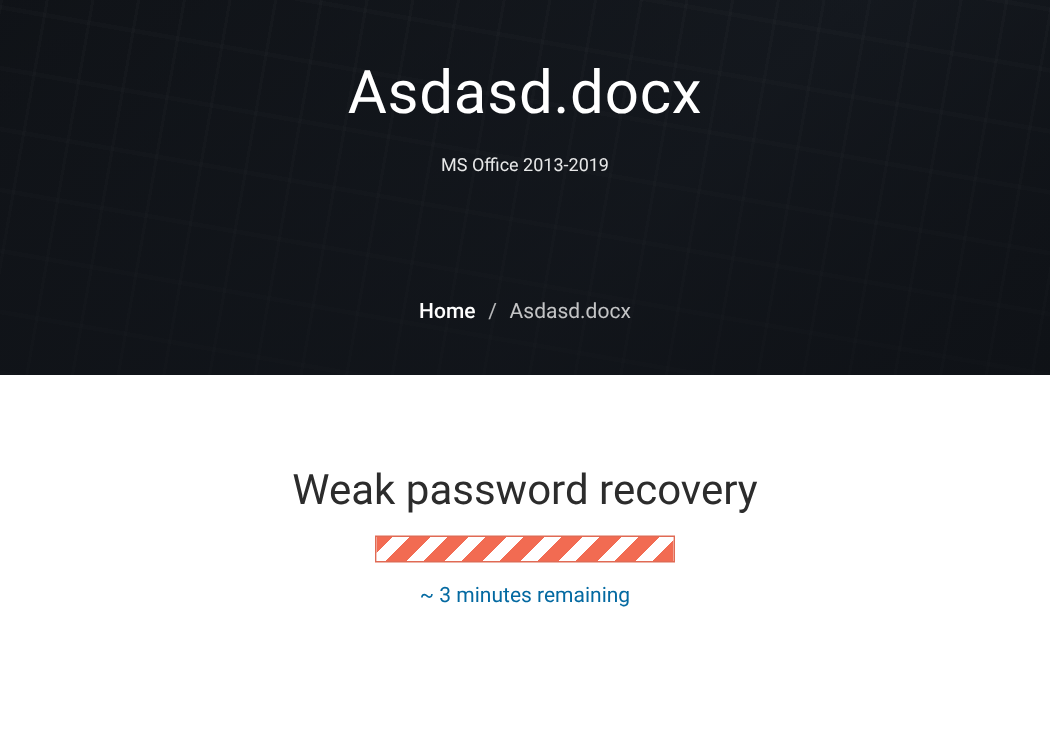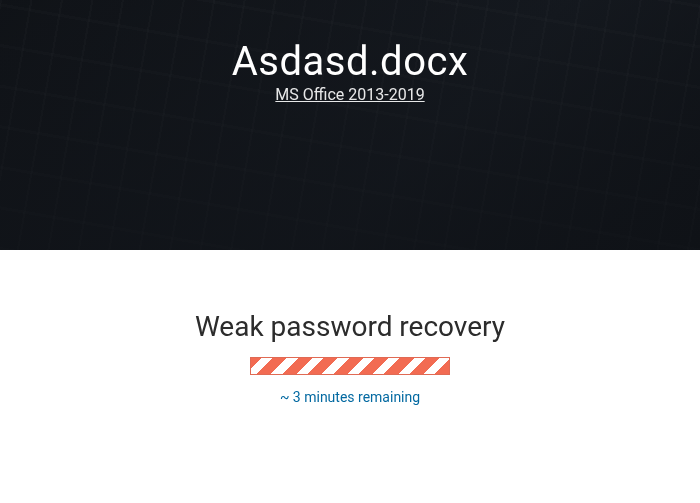--- a/index.html
+++ b/index.html
@@ -25,21 +25,21 @@
         rgba(0,0,0,0) 30px),
       repeating-linear-gradient(10deg,
         rgba(255,255,255,0.04) 0px,
         rgba(255,255,255,0.04) 3px,
         rgba(0,0,0,0) 3px,
         rgba(0,0,0,0) 40px),
       linear-gradient(135deg, #111418, #1e242c 60%, #0f1216);
   }
   .hero-content { position: relative; padding-top: 38px; }
   .hero-title { font-size: 40px; font-weight: 400; letter-spacing: 0.5px; }
-  .hero-sub { font-size: 16px; font-weight: 400; color: rgba(255,255,255,0.9); text-decoration: underline; }
+  .hero-sub { margin-top: 18px; font-size: 12px; font-weight: 400; color: rgba(255,255,255,0.9); }
   .breadcrumb {
     position: absolute;
     bottom: 34px;
     left: 0; right: 0;
     text-align: center;
     font-size: 14px;
     color: rgba(255,255,255,0.9);
   }
   .breadcrumb a, .breadcrumb span.link { color: #fff; text-decoration: none; font-weight: 500; }
   .breadcrumb .sep { margin: 0 5px; color: rgba(255,255,255,0.7); }
@@ -71,20 +71,25 @@
 </style>
 </head>
 <body>
 
 <div class="hero">
   <div class="hero-bg"></div>
   <div class="hero-content">
     <h1 class="hero-title">Asdasd.docx</h1>
     <div class="hero-sub">MS Office 2013-2019</div>
   </div>
+  <div class="breadcrumb">
+    <span class="link">Home</span>
+    <span class="sep">/</span>
+    <span class="current">Asdasd.docx</span>
+  </div>
 </div>
 
 <div class="main">
   <h2>Weak password recovery</h2>
   <div class="progress-wrap">
     <div class="progress">
       <div class="progress-fill"></div>
     </div>
   </div>
   <div class="remaining">~ 3 minutes remaining</div>

